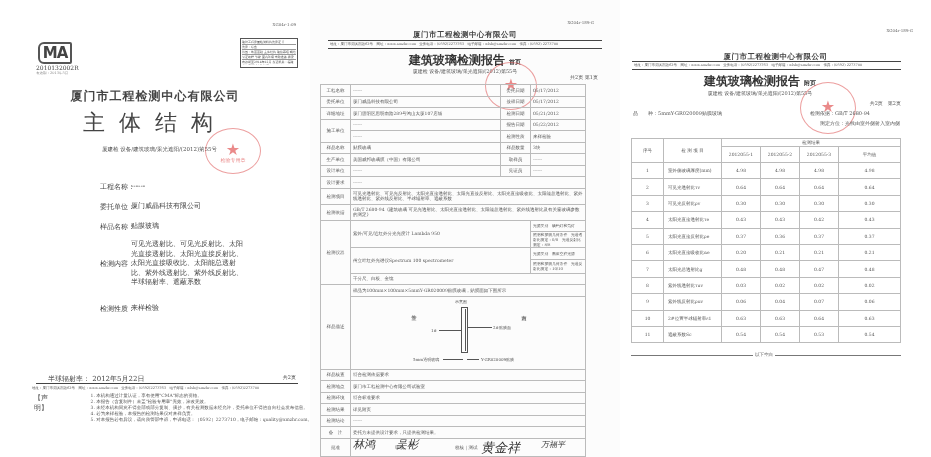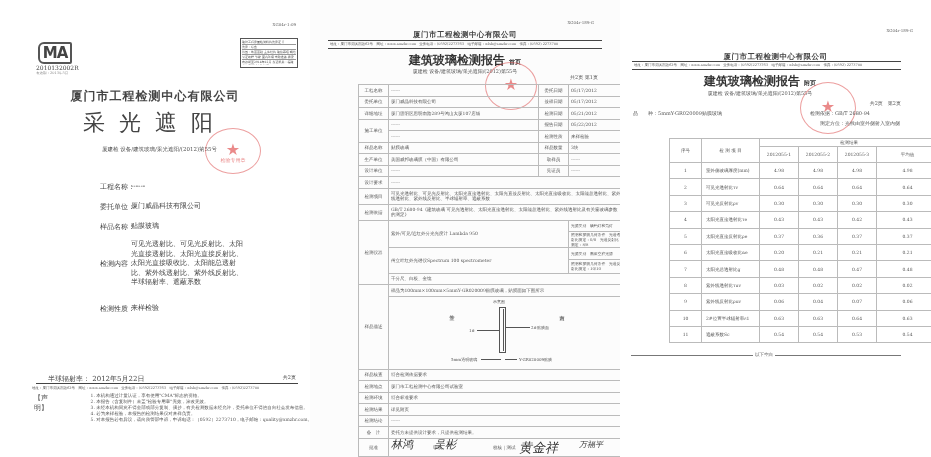--- a/index.html
+++ b/index.html
@@ -40,21 +40,21 @@
 
   
   .hdr-company { position: absolute; left: 0; width: 100%; text-align: center; font-size: 7.5px; font-weight: bold; color: #444; letter-spacing: 0.5px; }
   .hdr-line { position: absolute; left: 18px; right: 18px; border-top: 1px solid #444; }
   .hdr-addr { position: absolute; left: 20px; }
   .doc-title { position: absolute; left: 0; width: 100%; text-align: center; font-size: 12px; font-weight: bold; color: #333; }
   .doc-title small { font-size: 6px; font-weight: bold; }
   .doc-ref { position: absolute; left: 0; width: 100%; text-align: center; font-size: 5px; color: #555; }
   .pgno { position: absolute; font-size: 5px; color: #555; }
 
-  table { border-collapse: collapse; margin-left: 38px; }
+  table { border-collapse: collapse; }
   .t2 { position: absolute; left: 10px; top: 84px; width: 266px; font-size: 4.5px; color: #555; }
   .t2 td { border: 0.5px solid #bbb; padding: 0 2px; height: 11.5px; vertical-align: middle; }
   .t2 td.k { width: 30px; text-align: center; }
   .t2 td.k2 { width: 30px; text-align: center; }
   .t2 td.v2 { width: 55px; }
   .diagram { position: relative; height: 72px; }
   .diagram .title { position: absolute; left: 104px; top: 2px; }
   .glass { position: absolute; left: 110px; top: 10px; width: 7px; height: 46px; border: 0.7px solid #555; }
   .glass2 { position: absolute; left: 114px; top: 12px; width: 0.5px; height: 42px; background:#555; }
   .dlbl { position: absolute; font-size: 4px; }
@@ -87,21 +87,21 @@
 
   <div class="stampbox">
     <div>建设工程质量检测机构资质证书 11180031</div>
     <div>资质：综合</div>
     <div>范围：地基基础 主体结构 建筑幕墙 钢结构</div>
     <div>见证取样 节能 室内环境 市政道路 桥梁</div>
     <div style="border:none">有效期至2014年12月 发证机关：福建省住房和城乡建设厅</div>
   </div>
 
   <div class="p1-company">厦门市工程检测中心有限公司</div>
-  <div class="p1-title">采光遮阳</div>
+  <div class="p1-title">主体结构</div>
   <div class="p1-refno">厦建检 设备/建筑玻璃/采光遮阳/(2012)第55号</div>
 
   <div class="seal" style="left:205px;top:128px;width:56px;height:46px;">
     <span class="star">★</span>
     <span class="seal-text">检验专用章</span>
   </div>
 
   <div class="field" style="top:182px;">
     <span class="lbl">工程名称：</span>
     <span class="val">------</span>

